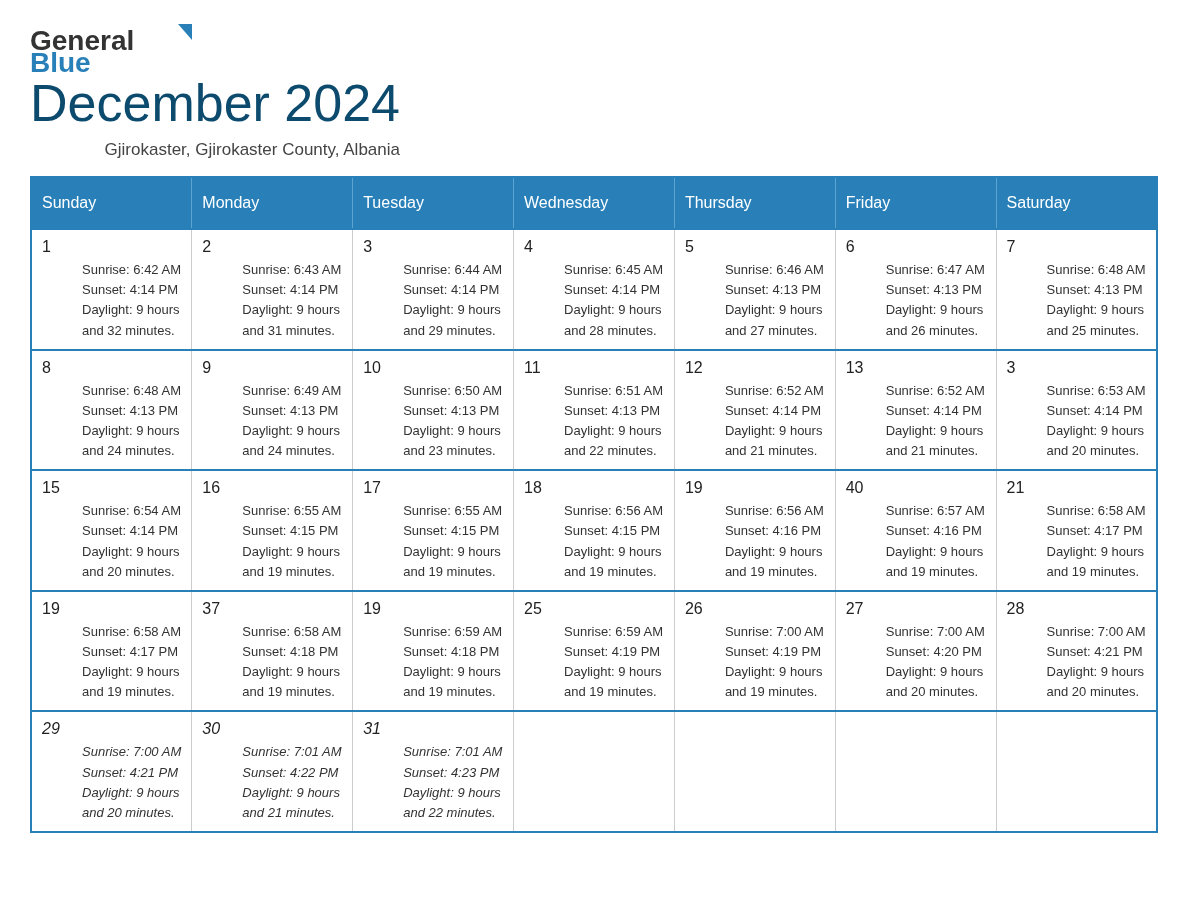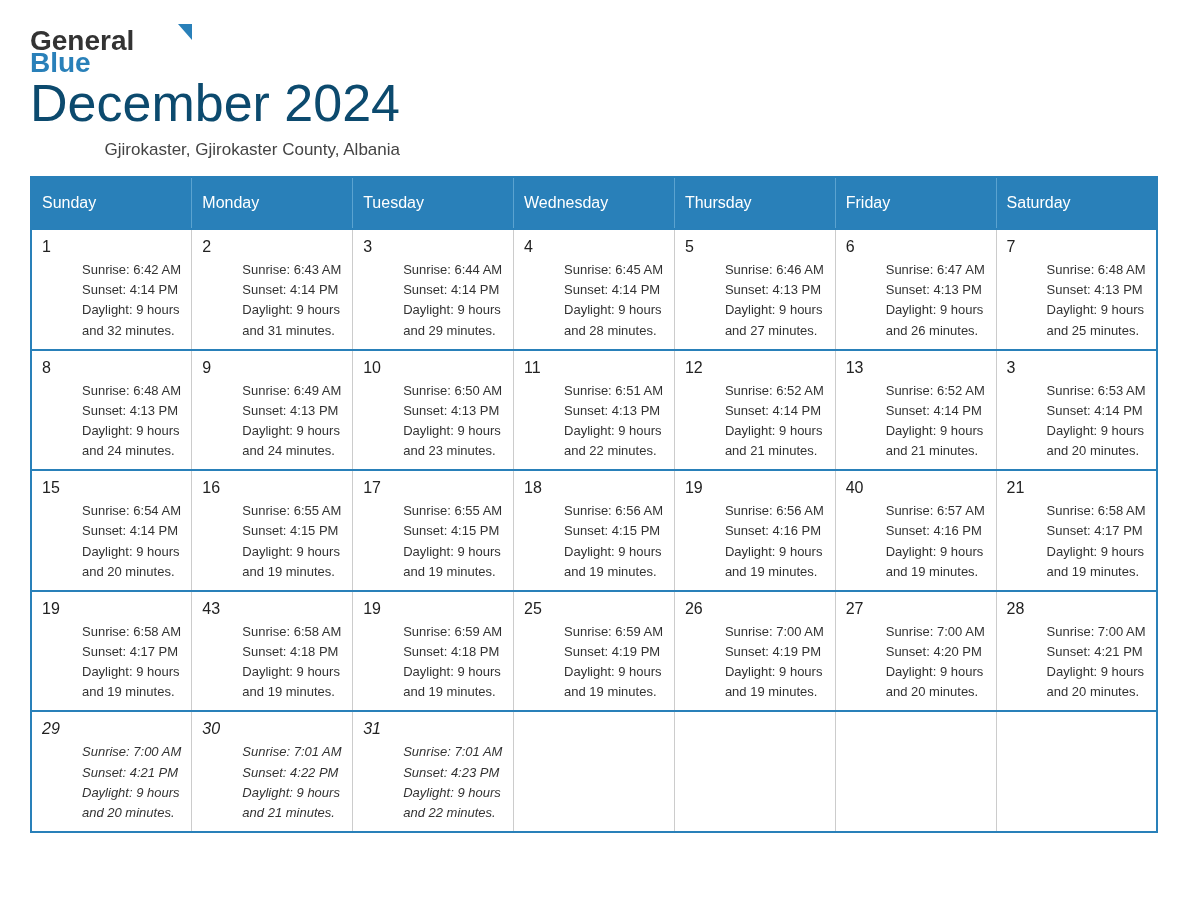--- a/index.html
+++ b/index.html
@@ -327,21 +327,21 @@
         <td>
         <span class="day-number">19</span>
         <div class="day-info">
           Sunrise: 6:58 AM<br>
           Sunset: 4:17 PM<br>
           Daylight: 9 hours<br>
           and 19 minutes.
         </div>
       </td>
         <td>
-        <span class="day-number">43</span>
+        <span class="day-number">37</span>
         <div class="day-info">
           Sunrise: 6:58 AM<br>
           Sunset: 4:18 PM<br>
           Daylight: 9 hours<br>
           and 19 minutes.
         </div>
       </td>
         <td>
         <span class="day-number">19</span>
         <div class="day-info">

